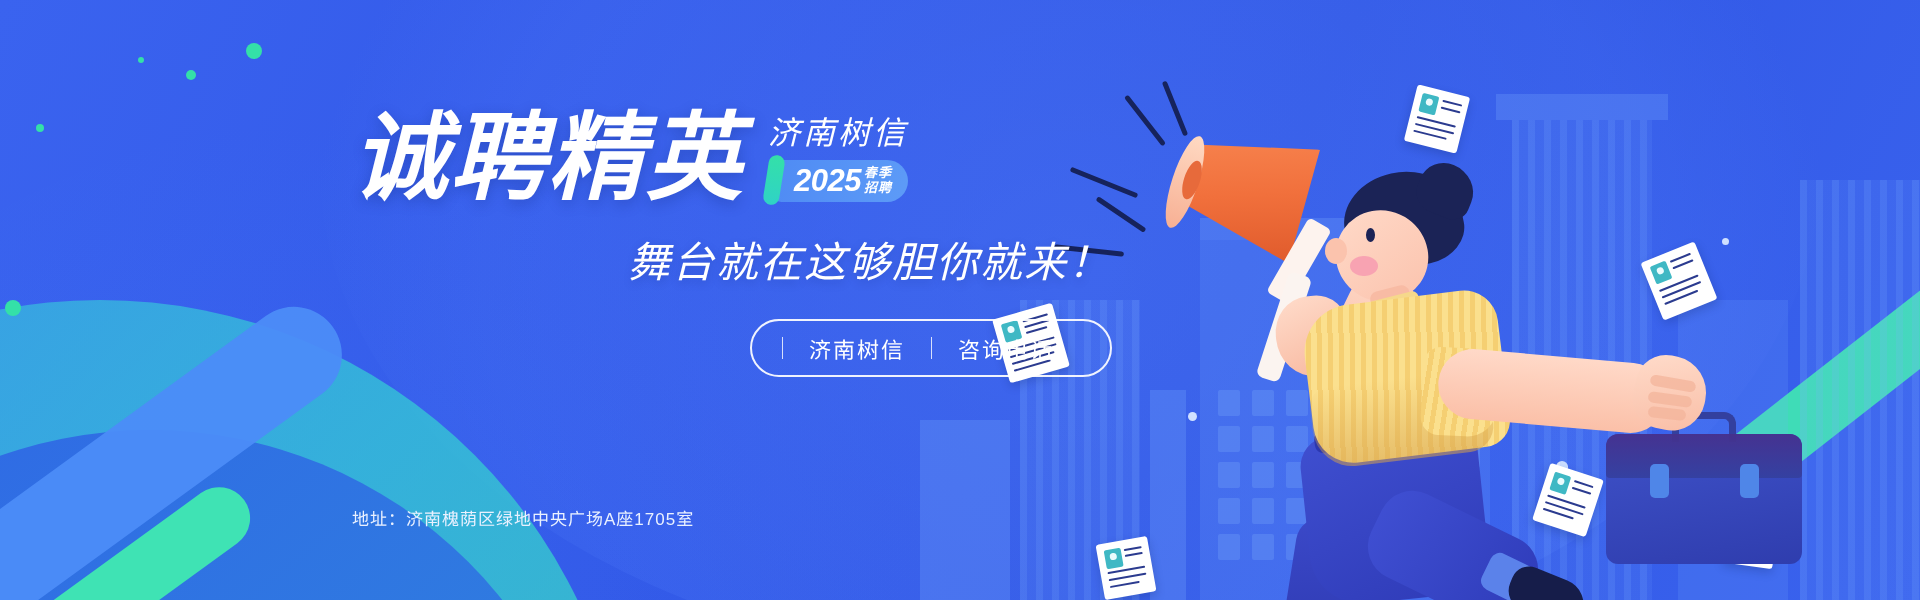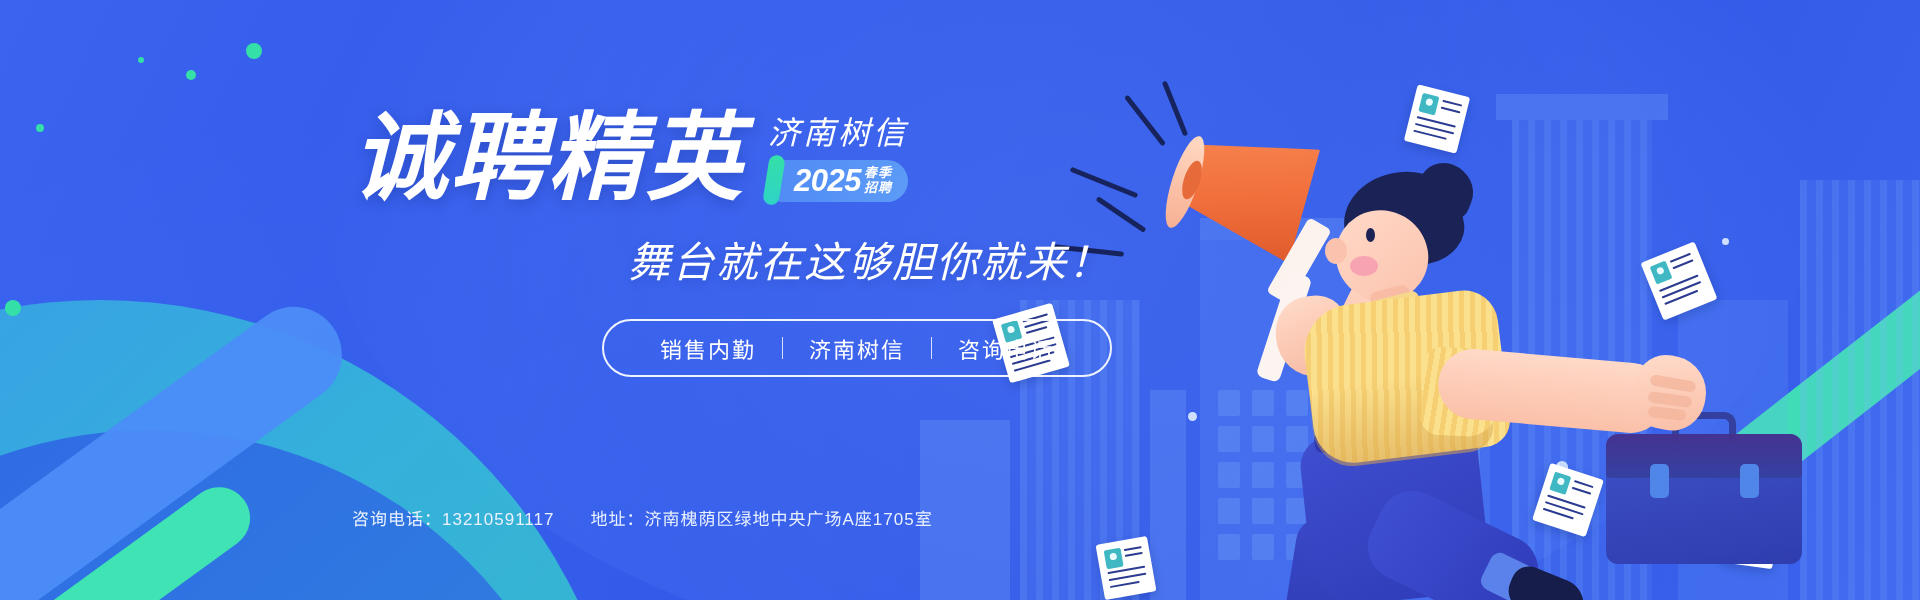--- a/index.html
+++ b/index.html
@@ -475,26 +475,24 @@
             <span>春季</span>
             <span>招聘</span>
           </div>
         </div>
       </div>
     </div>
 
     <div class="subtitle">舞台就在这够胆你就来！</div>
 
     <div class="pills">
-      <span class="pill">销售内勤</span>
       <span class="pill-sep"></span>
       <span class="pill">济南树信</span>
       <span class="pill-sep"></span>
       <span class="pill">咨询电话</span>
     </div>
   </div>
 
   <div class="contact">
-    <span>咨询电话：13210591117</span>
     <span>地址：济南槐荫区绿地中央广场A座1705室</span>
   </div>
 
 </div>
 
 </body></html>

